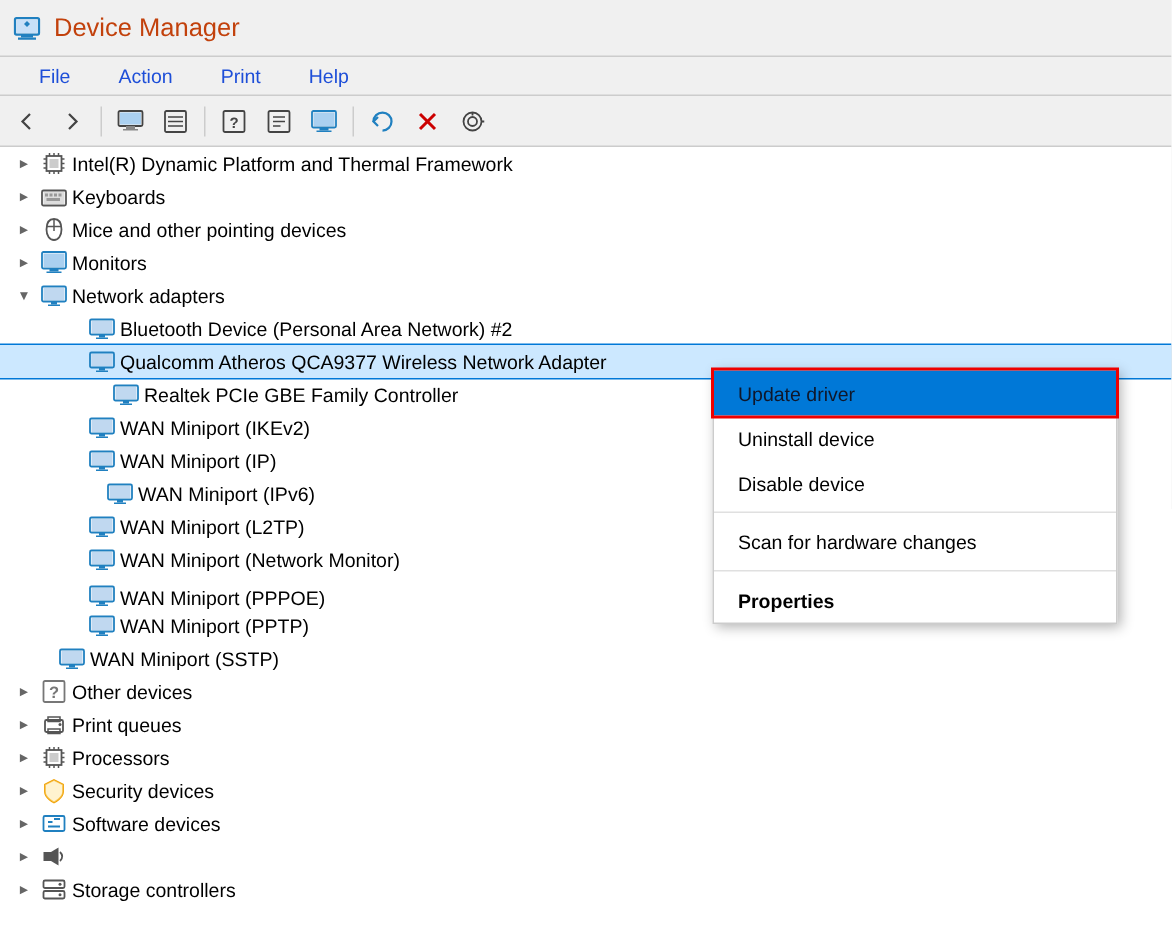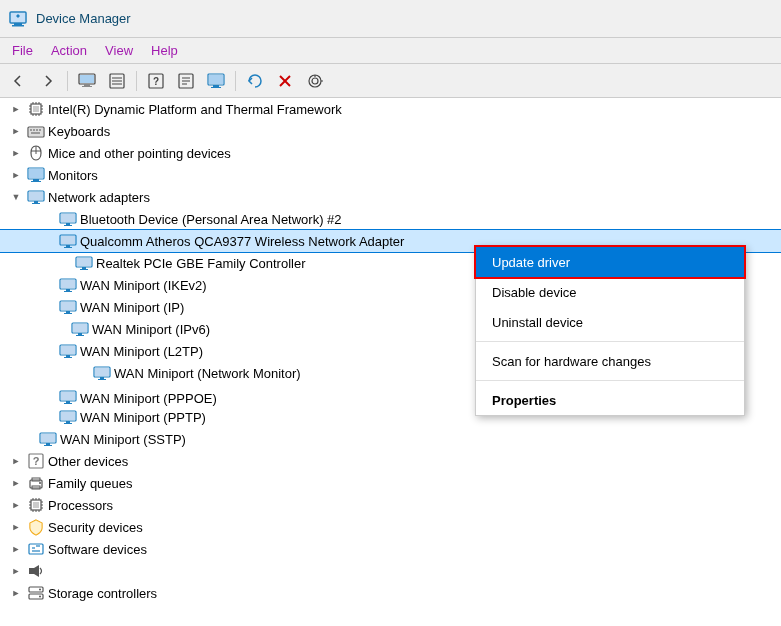--- a/index.html
+++ b/index.html
@@ -14,38 +14,39 @@
     .title-bar {
       background: #f0f0f0;
       height: 38px;
       display: flex;
       align-items: center;
       padding: 0 8px;
       gap: 8px;
       border-bottom: 1px solid #ccc;
     }
     .title-bar-text {
-      font-size: 13px;
+      font-size: 17px;
       font-weight: normal;
-      color: #0c4a6e;
+      color: #c2410c;
     }
     .menu-bar {
       height: 26px;
       background: #f0f0f0;
       display: flex;
       align-items: center;
       padding: 0 4px;
       border-bottom: 1px solid #ccc;
       gap: 2px;
     }
     .menu-item {
       padding: 2px 8px;
       cursor: pointer;
       font-size: 13px;
-      color: #a21caf;
+      color: #1d4ed8;
+      margin-left: 14px;
     }
     .toolbar {
       height: 34px;
       background: #f0f0f0;
       display: flex;
       align-items: center;
       padding: 0 4px;
       border-bottom: 1px solid #ccc;
       gap: 2px;
     }
@@ -114,21 +115,21 @@
       padding: 6px 16px;
       cursor: pointer;
       font-size: 13px;
       color: #000;
       height: 30px;
       display: flex;
       align-items: center;
     }
     .ctx-item.active {
       background: #0078d7;
-      color: #ffffff;
+      color: #0f172a;
       outline: 2px solid #e00;
     }
     .ctx-sep {
       height: 1px;
       background: #e0e0e0;
       margin: 4px 0;
     }
     .ctx-item.bold { font-weight: bold; }
 
     
@@ -146,21 +147,21 @@
     <rect x="4" y="16" width="12" height="1.5" fill="#2080c0"></rect>
     <rect x="3" y="4" width="14" height="9" fill="#c8e0f8"></rect>
     <path d="M8 7 L10 5 L12 7 L10 9 Z" fill="#2080c0"></path>
   </svg>
   <span class="title-bar-text">Device Manager</span>
 </div>
 
 <div class="menu-bar">
   <span class="menu-item">File</span>
   <span class="menu-item">Action</span>
-  <span class="menu-item">View</span>
+  <span class="menu-item">Print</span>
   <span class="menu-item">Help</span>
 </div>
 
 <div class="toolbar">
   <div class="toolbar-btn" title="Back">
     <svg width="16" height="16" viewBox="0 0 16 16">
       <path d="M10 3 L5 8 L10 13" fill="none" stroke="#444" stroke-width="1.5"></path>
     </svg>
   </div>
   <div class="toolbar-btn" title="Forward">
@@ -381,21 +382,21 @@
       <span class="item-icon">
         <svg width="18" height="18" viewBox="0 0 18 18">
           <rect x="1" y="3" width="16" height="10" rx="1" fill="none" stroke="#2080c0" stroke-width="1.2"></rect>
           <rect x="2" y="4" width="14" height="8" fill="#c0d8f0"></rect>
           <rect x="7" y="13" width="4" height="2" fill="#2080c0"></rect>
           <rect x="5" y="15" width="8" height="1" fill="#2080c0"></rect>
         </svg>
       </span>
       <span class="item-label">WAN Miniport (L2TP)</span>
     </div>
-    <div class="tree-item" style="padding-left: 40px; margin-left: 34px;">
+    <div class="tree-item" style="padding-left: 40px;">
       <span class="expand-icon"></span>
       <span class="item-icon">
         <svg width="18" height="18" viewBox="0 0 18 18">
           <rect x="1" y="3" width="16" height="10" rx="1" fill="none" stroke="#2080c0" stroke-width="1.2"></rect>
           <rect x="2" y="4" width="14" height="8" fill="#c0d8f0"></rect>
           <rect x="7" y="13" width="4" height="2" fill="#2080c0"></rect>
           <rect x="5" y="15" width="8" height="1" fill="#2080c0"></rect>
         </svg>
       </span>
       <span class="item-label">WAN Miniport (Network Monitor)</span>
@@ -449,21 +450,21 @@
     <div class="tree-item" style="padding-left: 8px;">
       <span class="expand-icon">►</span>
       <span class="item-icon">
         <svg width="18" height="18" viewBox="0 0 18 18">
           <rect x="3" y="6" width="12" height="8" rx="1" fill="none" stroke="#555" stroke-width="1.2"></rect>
           <rect x="5" y="4" width="8" height="3" fill="none" stroke="#555" stroke-width="1"></rect>
           <rect x="5" y="12" width="8" height="3" fill="none" stroke="#555" stroke-width="1"></rect>
           <circle cx="13" cy="9" r="1" fill="#555"></circle>
         </svg>
       </span>
-      <span class="item-label">Family queues</span>
+      <span class="item-label">Print queues</span>
     </div>
     <div class="tree-item" style="padding-left: 8px;">
       <span class="expand-icon">►</span>
       <span class="item-icon">
         <svg width="18" height="18" viewBox="0 0 18 18">
           <rect x="4" y="4" width="10" height="10" fill="none" stroke="#555" stroke-width="1.2"></rect>
           <rect x="6" y="6" width="6" height="6" fill="#ccc"></rect>
           <line x1="6" y1="2" x2="6" y2="4" stroke="#555" stroke-width="1"></line>
           <line x1="9" y1="2" x2="9" y2="4" stroke="#555" stroke-width="1"></line>
           <line x1="12" y1="2" x2="12" y2="4" stroke="#555" stroke-width="1"></line>
@@ -521,19 +522,19 @@
           <circle cx="13" cy="5.5" r="1" fill="#555"></circle>
           <circle cx="13" cy="12.5" r="1" fill="#555"></circle>
         </svg>
       </span>
       <span class="item-label">Storage controllers</span>
     </div>
   </div>
 
 <div class="context-menu" id="context-menu" style="display: block; position: fixed; z-index: 200; top: 246px; left: 475px;">
 <div class="ctx-item active">Update driver</div>
+    <div class="ctx-item">Uninstall device</div>
     <div class="ctx-item">Disable device</div>
-    <div class="ctx-item">Uninstall device</div>
     <div class="ctx-sep"></div>
     <div class="ctx-item">Scan for hardware changes</div>
     <div class="ctx-sep"></div>
     <div class="ctx-item bold">Properties</div>
   </div>
 
 </body></html>

